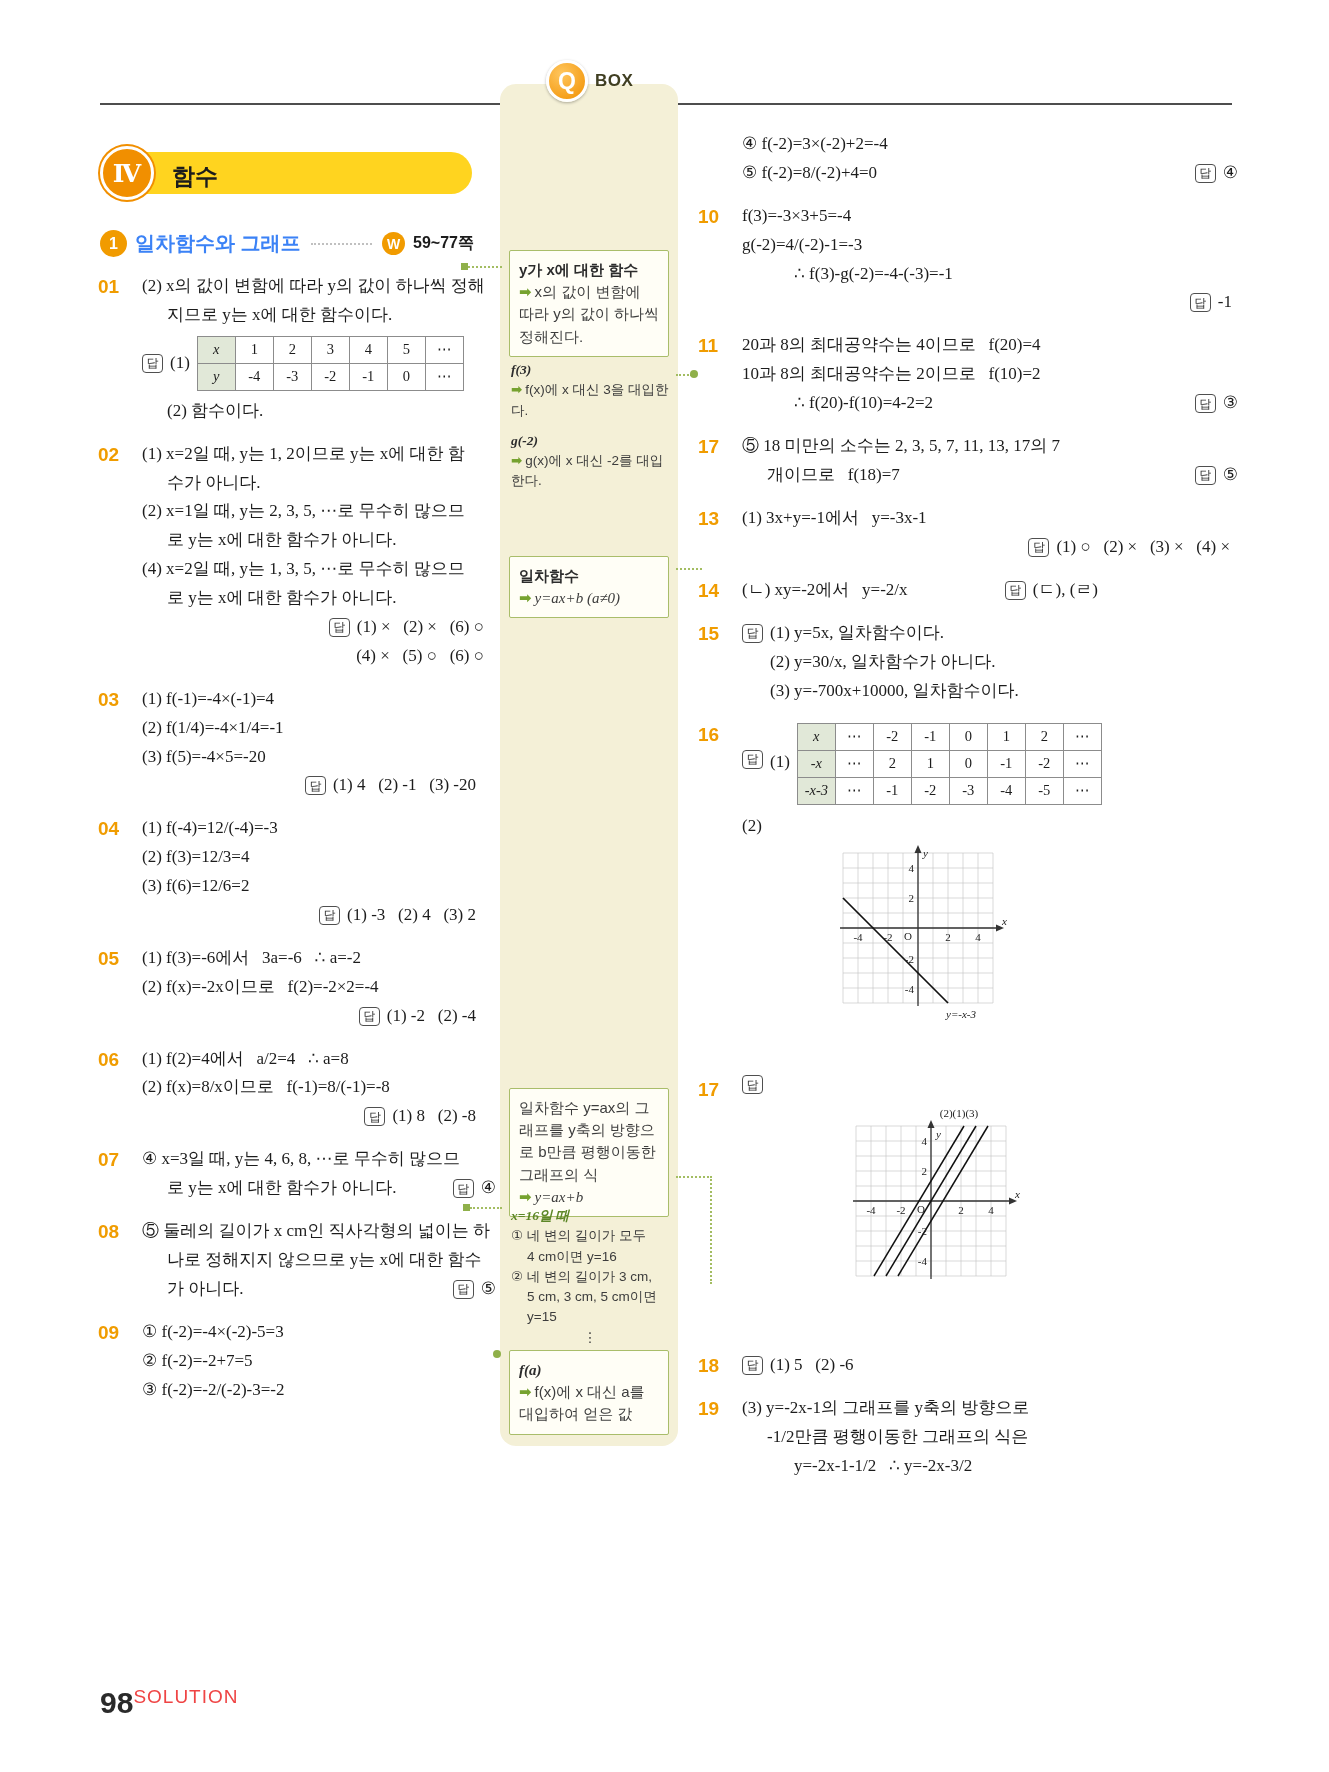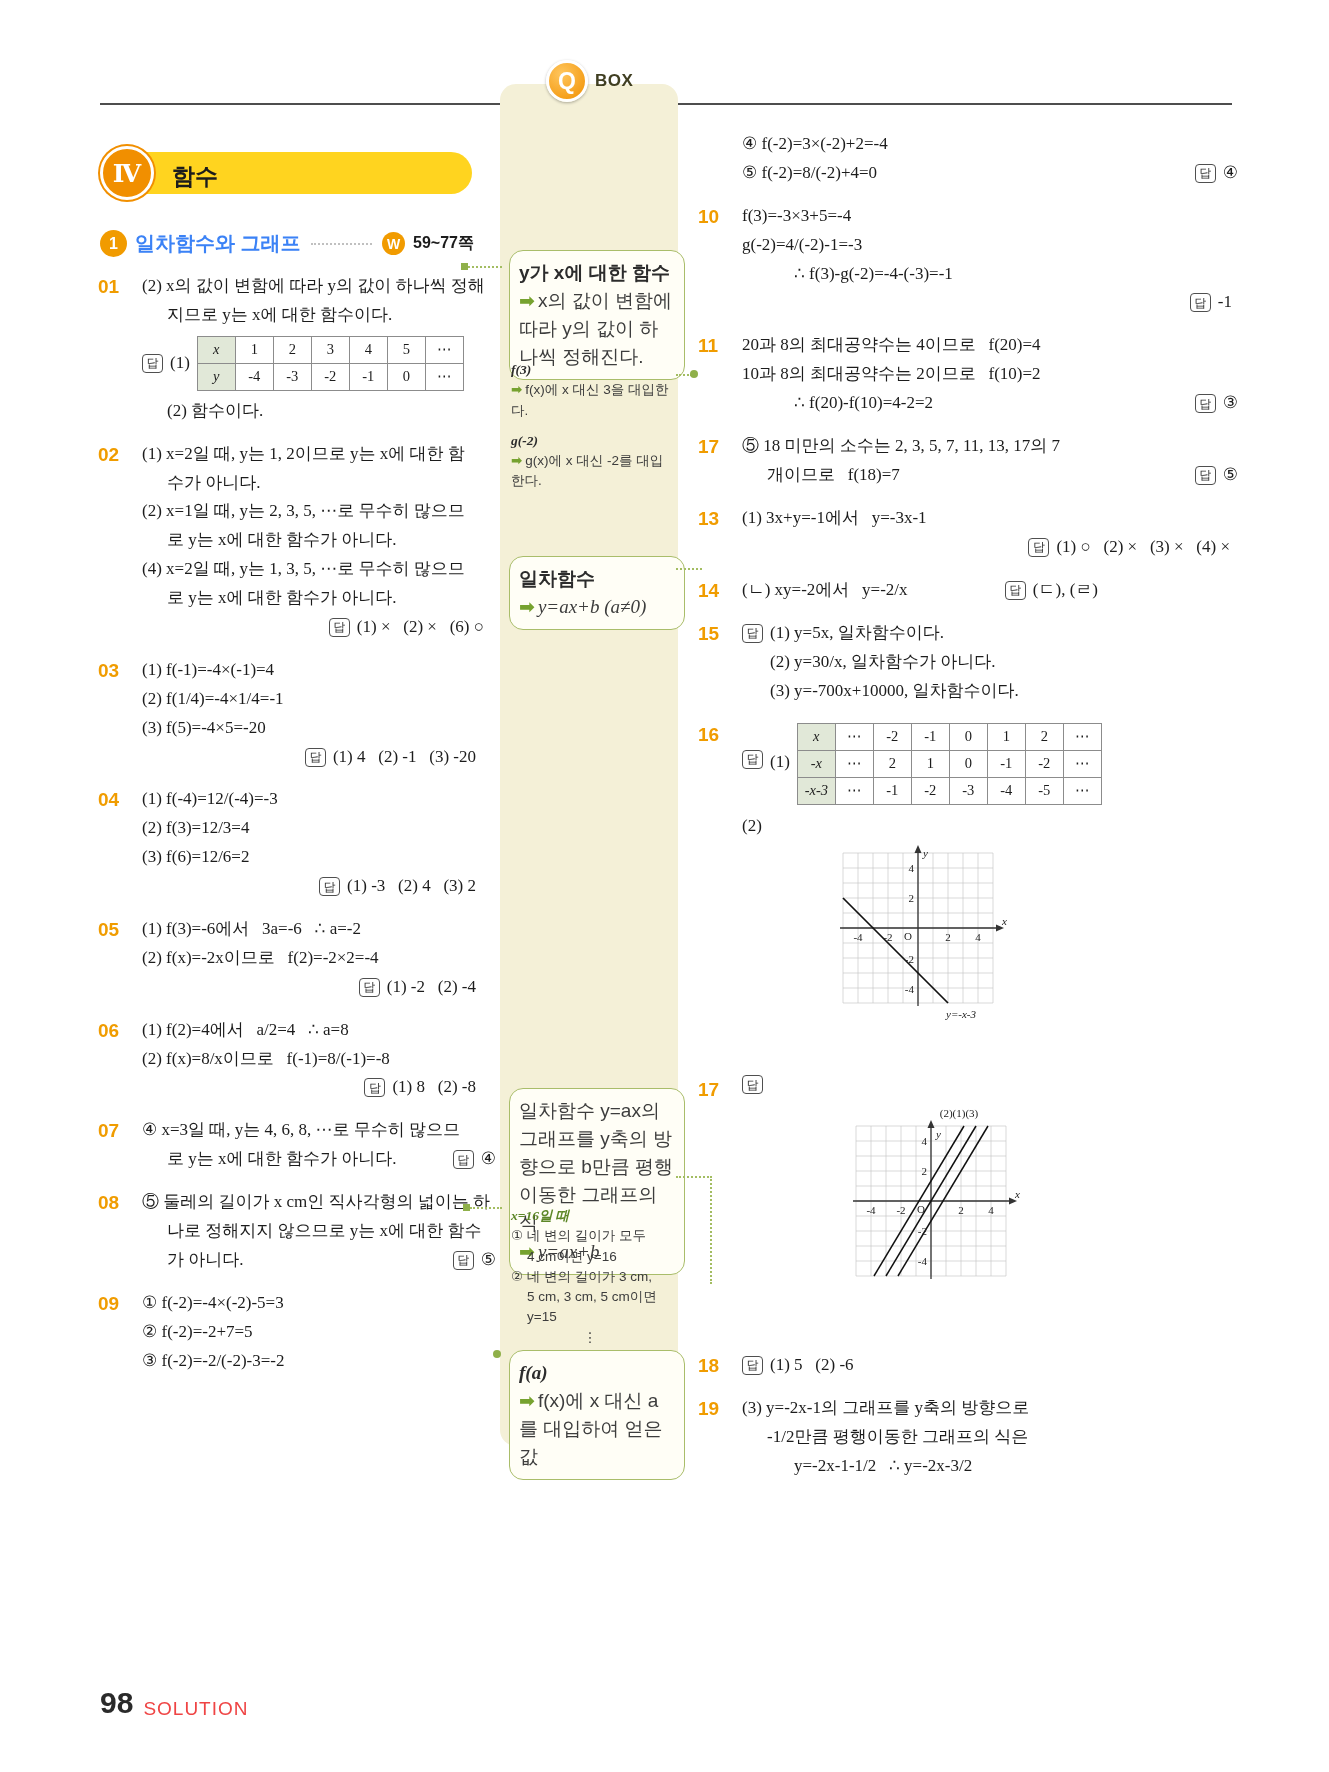--- a/index.html
+++ b/index.html
@@ -5,21 +5,21 @@
 *{margin:0;padding:0;box-sizing:border-box}
 body{background:#ffffff}
 .page{position:relative;width:1329px;height:1772px;background:#ffffff;font-family:"Liberation Serif","DejaVu Serif",serif;color:#1c1c1c;overflow:hidden}
 .rule{position:absolute;top:103px;height:2px;background:#4d4d4d}
 .rule.r-left{left:100px;width:400px}
 .rule.r-right{left:678px;width:554px}
 .qpanel{position:absolute;left:500px;top:84px;width:178px;height:1362px;background:#f4f0d7;border-radius:16px}
 .qbadge{position:absolute;top:-24px;left:46px;display:flex;align-items:center;gap:7px;font-family:"Liberation Sans","DejaVu Sans",sans-serif}
 .qcircle{width:42px;height:42px;border-radius:50%;background:radial-gradient(circle at 35% 30%,#ffc65e,#f19000);color:#fff;font-weight:700;font-size:23px;display:flex;align-items:center;justify-content:center;border:3px solid #fff;box-shadow:0 1px 3px rgba(0,0,0,.3)}
 .qlabel{font-weight:700;font-size:17px;color:#403f22;letter-spacing:.5px}
-.callout{position:absolute;left:9px;width:176px;background:#fffef6;border:1.4px solid #a9bd6a;border-radius:14px;padding:8px 9px;font-size:19px;line-height:1.48;color:#3d3d3d;font-family:"Liberation Sans","DejaVu Sans",sans-serif}
+.callout{position:absolute;left:9px;width:160px;background:#fffef6;border:1.4px solid #a9bd6a;border-radius:2px;padding:8px 9px;font-size:15px;line-height:1.48;color:#3d3d3d;font-family:"Liberation Sans","DejaVu Sans",sans-serif}
 .note{position:absolute;left:11px;width:158px;font-size:13.5px;line-height:1.5;color:#3d3d3d;font-family:"Liberation Sans","DejaVu Sans",sans-serif}
 .ct{font-weight:700;color:#2c2c2c}
 .cmath{font-family:"Liberation Serif","DejaVu Serif",serif;font-style:italic}
 .arrow{color:#76a22f;font-weight:700;margin-right:3px}
 .gtitle{color:#5d8727;font-weight:700}
 .ind2{padding-left:16px}
 .chapter{position:absolute;left:100px;top:146px;width:380px;height:54px}
 .chapter-pill{position:absolute;left:16px;top:6px;width:356px;height:42px;background:#ffd41f;border-radius:22px}
 .chapter-circle{position:absolute;left:0;top:0;width:54px;height:54px;border-radius:50%;background:#f18f00;border:3px solid #fff;box-shadow:0 0 0 2px #f18f00;color:#fff;display:flex;align-items:center;justify-content:center;font-size:25px;font-weight:700;z-index:2}
 .chapter-title{position:absolute;left:72px;top:15px;font-size:23px;font-weight:700;font-family:"Liberation Sans","DejaVu Sans",sans-serif;z-index:2}
@@ -37,21 +37,21 @@
 .pbody{flex:1;font-size:17px;line-height:1.7}
 .ln{white-space:pre-wrap}
 .ind{padding-left:25px}
 .ansflex{display:flex;justify-content:flex-end;align-items:center;gap:7px;white-space:pre-wrap}
 .between{display:flex;justify-content:space-between;align-items:center;gap:7px}
 .startflex{display:flex;align-items:center;gap:7px;white-space:pre-wrap}
 .ansbox{display:inline-flex;align-items:center;justify-content:center;border:1.4px solid #4f4f4f;border-radius:4px;font-size:12px;min-width:21px;height:19px;padding:0 2px;font-family:"Liberation Sans","DejaVu Sans",sans-serif;color:#2e2e2e;flex:0 0 auto;font-weight:400;line-height:1}
 table.sol{border-collapse:collapse;font-size:14.5px;margin:3px 0;line-height:1.2}
 table.sol td{border:1px solid #8c8c8c;text-align:center;min-width:38px;height:27px;padding:0 5px;white-space:pre}
 table.sol td.hd{background:#e1e8d8;font-family:"Liberation Serif","DejaVu Serif",serif;font-style:italic}
-.footer{position:absolute;left:100px;top:1686px;display:flex;align-items:flex-end;gap:10px;font-family:"Liberation Sans","DejaVu Sans",sans-serif}
+.footer{position:absolute;left:100px;top:1686px;display:flex;align-items:flex-start;font-family:"Liberation Sans","DejaVu Sans",sans-serif}
 .pgnum{font-size:30px;font-weight:700;color:#2a2a2a}
 .brand{font-size:19px;font-weight:400;color:#ef4444;letter-spacing:1px}
 .dotline-h{position:absolute;border-top:2px dotted #a3bd62}
 .dotline-v{position:absolute;border-left:2px dotted #a3bd62}
 .cdot{position:absolute;width:8px;height:8px;background:#8fb04a;border-radius:50%}
 .csq{position:absolute;width:7px;height:7px;background:#8fb04a}
 svg text{font-family:"Liberation Serif","DejaVu Serif",serif;font-size:11px;fill:#222}
 svg text.it{font-style:italic}
 .graphwrap{margin:2px 0 0 8px}
 </style>
@@ -161,20 +161,23 @@
       <div class="pbody">
         <div class="ln">(1) x=2일 때, y는 1, 2이므로 y는 x에 대한 함</div>
         <div class="ln ind">수가 아니다.</div>
         <div class="ln">(2) x=1일 때, y는 2, 3, 5, ⋯로 무수히 많으므</div>
         <div class="ln ind">로 y는 x에 대한 함수가 아니다.</div>
         <div class="ln">(4) x=2일 때, y는 1, 3, 5, ⋯로 무수히 많으므</div>
         <div class="ln ind">로 y는 x에 대한 함수가 아니다.</div>
         <div class="ansflex" style="padding-right:12px">
           <span class="ansbox">답</span>
           <span>(1) ×   (2) ×   (6) ○</span>
+        </div>
+        <div class="ansflex" style="padding-right:12px">
+          <span>(4) ×   (5) ○   (6) ○</span>
         </div>
       </div>
     </div>
 
     <div class="prob">
       <div class="pnum">03</div>
       <div class="pbody">
         <div class="ln">(1) f(-1)=-4×(-1)=4</div>
         <div class="ln">(2) f(1/4)=-4×1/4=-1</div>
         <div class="ln">(3) f(5)=-4×5=-20</div>

